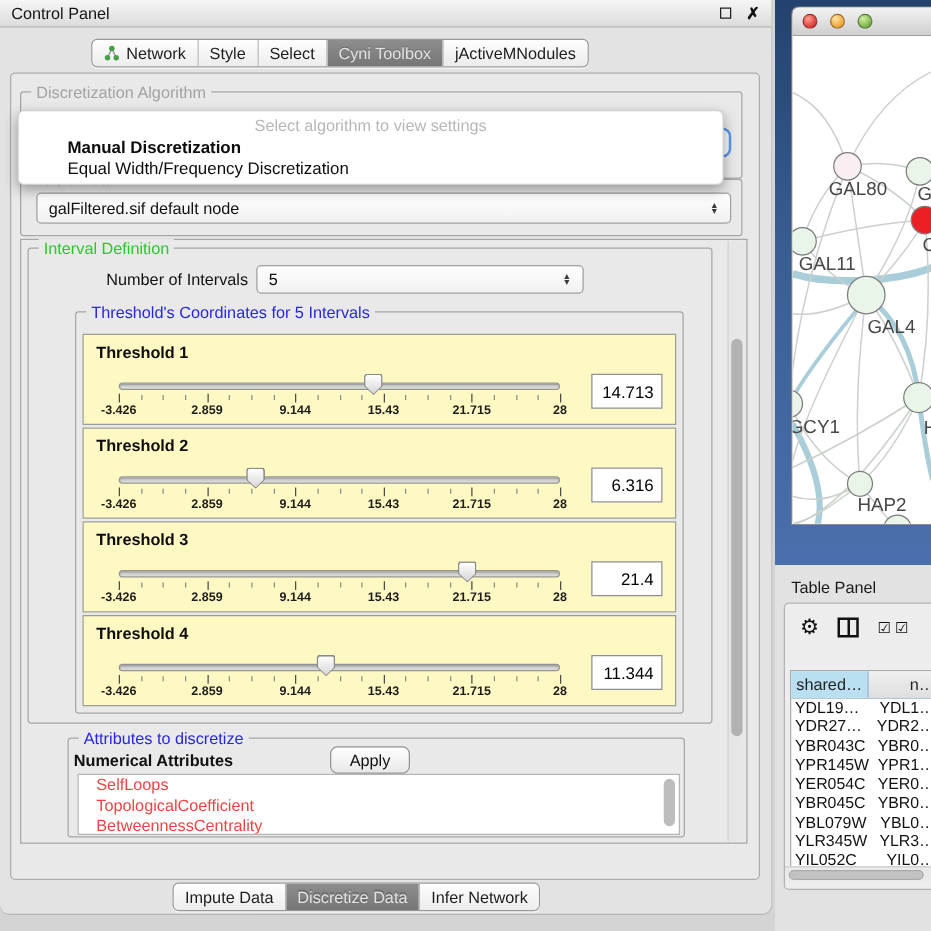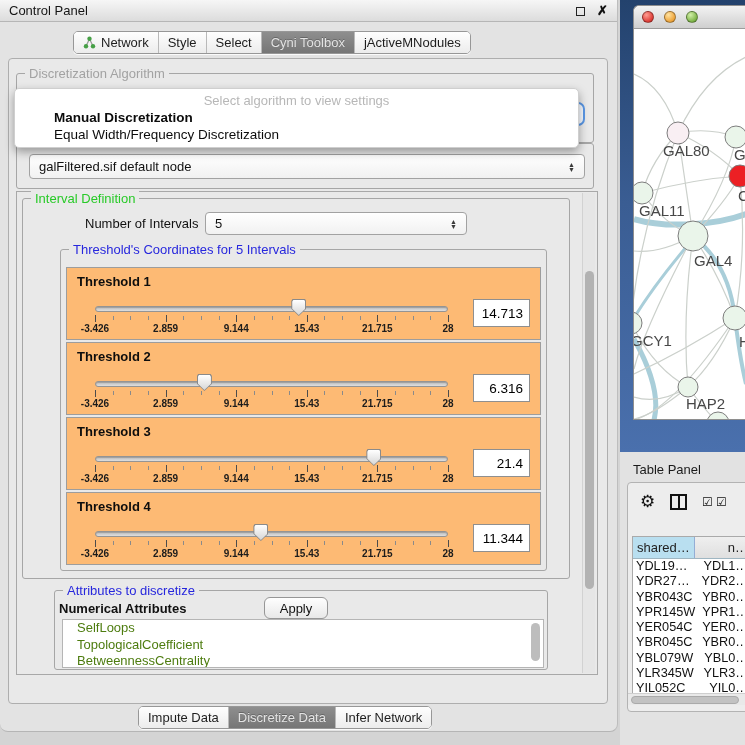--- a/index.html
+++ b/index.html
@@ -58,21 +58,21 @@
   .vscroll { position:absolute; width:13px; background:#e6e6e6; border-left:1px solid #d2d2d2; }
   .vscroll.main { right:2px; top:1px; bottom:1px; }
   .vthumb { position:absolute; left:1.5px; width:9px; background:#b2b2b2; border-radius:5px; }
   .vscroll.main .vthumb { top:78px; height:318px; }
 
   #interval-group { left:5px; top:6px; width:548px; height:381px; }
   #noi-label { position:absolute; left:62px; top:17px; font-size:13px; font-weight:normal; color:#111; }
   #noi-combo { left:182px; top:13px; width:262px; height:23px; }
 
   #thr-group { position:absolute; left:37px; top:50px; width:487px; height:322px; border:1px solid #a6a6a6; border-radius:3px; }
-  .thr-panel { position:absolute; left:5px; width:475px; height:73px; border:1px solid #9d9d9d; background:#fdba74; }
+  .thr-panel { position:absolute; left:5px; width:475px; height:73px; border:1px solid #9d9d9d; background:#fef9c3; }
   .thr-label { position:absolute; left:10px; top:6px; font-size:13px; font-weight:bold; color:#0d0d0d; }
   .slider { position:absolute; left:28px; top:28px; width:353px; height:40px; }
   .track { position:absolute; left:0; top:10px; width:353px; height:6px; border:1px solid #949494; border-radius:4px;
     background:linear-gradient(#bdbdbd,#dedede); box-shadow:inset 0 1px 1px rgba(0,0,0,.18); }
   .thumb { position:absolute; top:3px; width:15px; height:17px; background:#8a8a8a;
     clip-path:polygon(8% 0,92% 0,100% 12%,100% 58%,50% 100%,0 58%,0 12%); }
   .thumb::before { content:""; position:absolute; inset:1px; background:linear-gradient(#ffffff,#d6d6d6);
     clip-path:polygon(8% 0,92% 0,100% 12%,100% 58%,50% 100%,0 58%,0 12%); }
   .ticks { position:absolute; left:0; top:19px; width:353px; height:8px; }
   .tick { position:absolute; top:0; width:1px; }
@@ -80,21 +80,21 @@
   .tick.minor { height:4px; background:#8a8a8a; top:1px; }
   .tlabels { position:absolute; left:0; top:27px; width:353px; height:12px; }
   .tlabel { position:absolute; transform:translateX(-50%); font-size:10px; font-weight:bold; color:#1c1c1c; white-space:nowrap; }
   .thr-value { position:absolute; left:406px; top:31px; width:57px; height:28px; background:#fff;
     border:1px solid #8f8f8f; font-size:13.5px; color:#000; text-align:right; padding:6px 6px 0 0; }
 
   #attr-group { left:37px; top:398px; width:494px; height:80px; }
   #attr-sub { position:absolute; left:4px; top:10px; font-size:13px; font-weight:bold; color:#111; }
   #attr-list { position:absolute; left:7px; top:28px; width:482px; height:49px; background:#fff;
     border:1px solid #b5b5b5; overflow:hidden; }
-  .attr-item { font-size:13px; color:#4d7c0f; padding-left:14px; height:16.5px; line-height:16.5px; }
+  .attr-item { font-size:13px; color:#ef4444; padding-left:14px; height:16.5px; line-height:16.5px; }
   .vscroll.mini { right:1px; top:1px; bottom:1px; width:12px; border-left:none; background:transparent; }
   .vscroll.mini .vthumb { top:2px; height:38px; left:1px; background:#bdbdbd; }
 
   #apply-btn { position:absolute; left:255px; top:538px; width:64px; height:22px;
     background:linear-gradient(#fefefe,#e8e8e8); border:1px solid #969696; border-radius:6px;
     font-size:13px; color:#111; font-family:"Liberation Sans",sans-serif; }
 
   
   #network-frame { position:absolute; left:620px; top:0; width:125px; height:452px;
     background:linear-gradient(#23426d 0%,#3a5d93 45%,#4a70ad 100%); overflow:hidden; }

